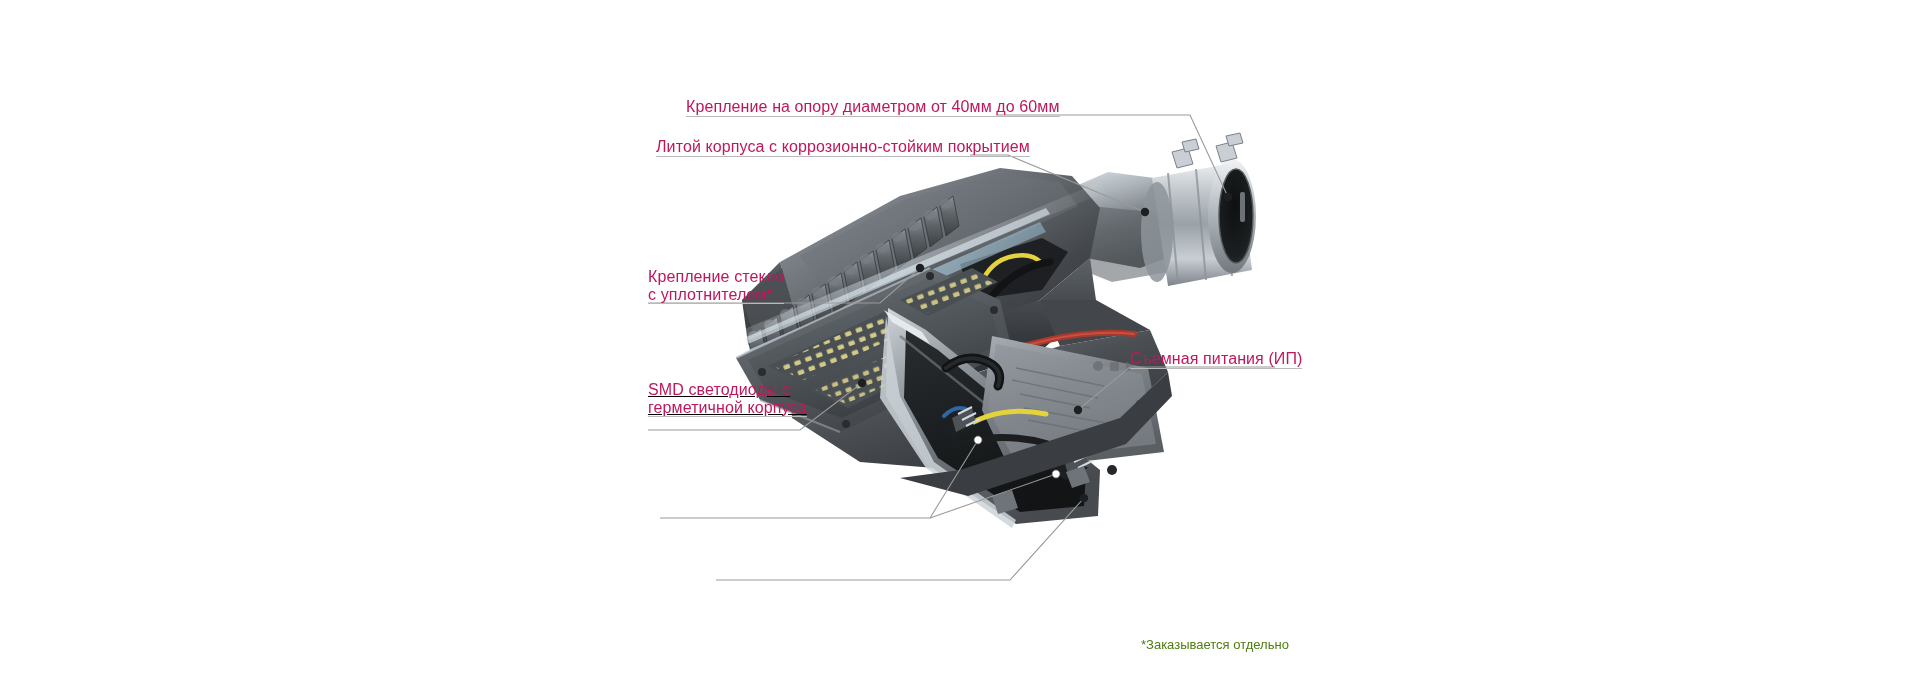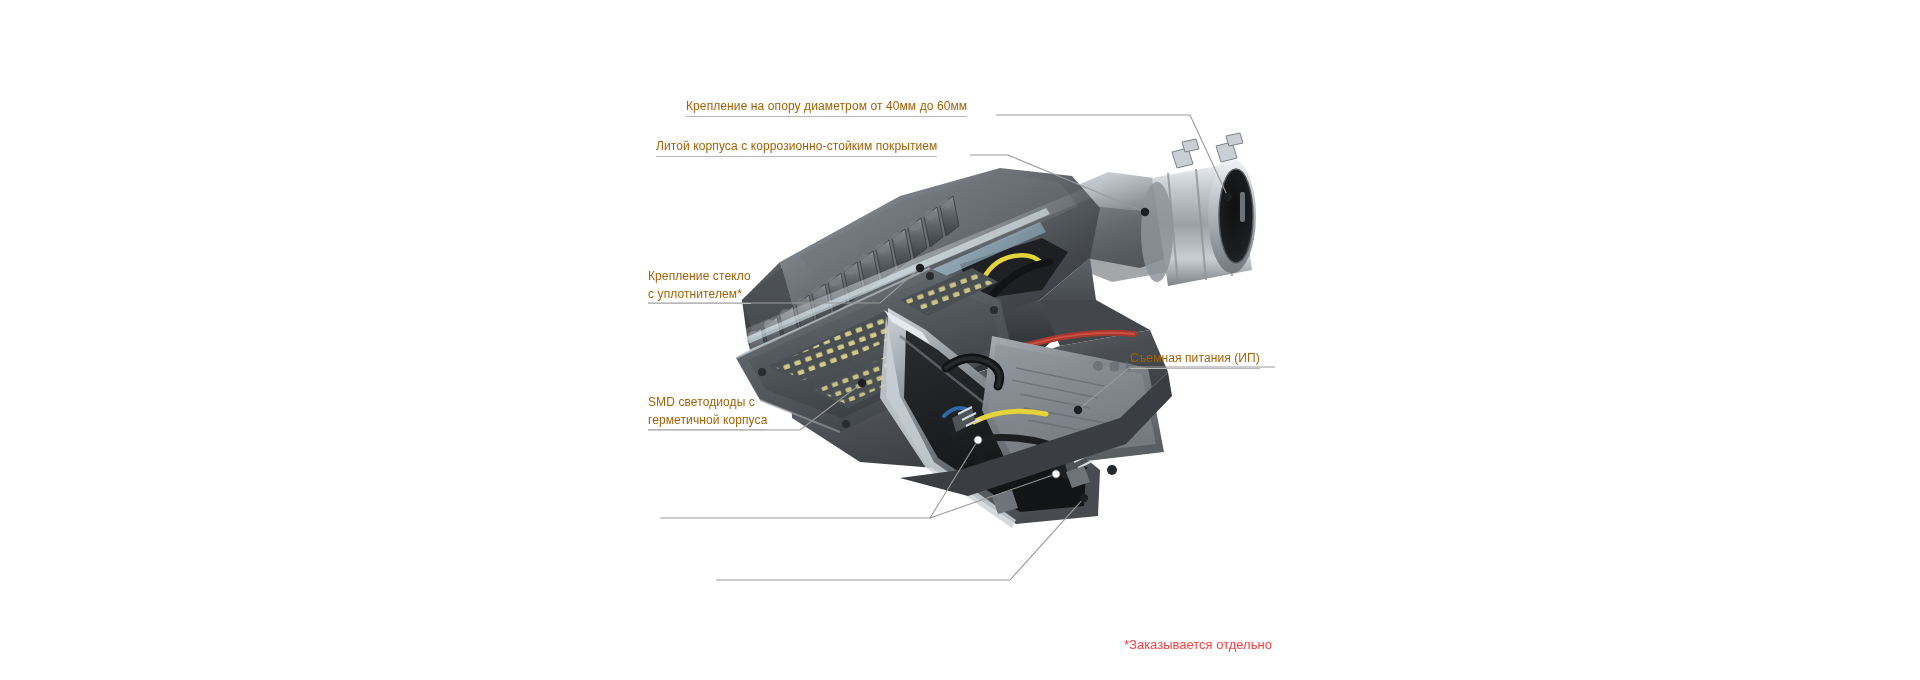--- a/index.html
+++ b/index.html
@@ -9,31 +9,32 @@
     font-family:"Liberation Sans","DejaVu Sans",sans-serif;
     overflow:hidden;position:relative;
   }
   #stage{position:absolute;inset:0;width:1920px;height:680px;}
   svg.layer{position:absolute;left:0;top:0;width:1920px;height:680px;display:block;}
 
   
   .callout{position:absolute;white-space:nowrap;}
   .callout .ln{
     display:block;
-    font-size:12px;
+    font-size:16px;
     line-height:17.5px;
-    color:#a16207;
+    color:#be185d;
     letter-spacing:0.1px;
   }
   .callout.underlined{border-bottom:1px solid #b9b9b9;}
   .footnote{
     position:absolute;
     font-size:13px;
-    color:#ef4444;
+    color:#4d7c0f;
     white-space:nowrap;
+    margin-left:17px;
   }
 </style>
 </head>
 <body>
 
 <div id="stage">
 
   <svg class="layer" viewBox="0 0 1920 680" preserveAspectRatio="none" aria-hidden="true">
     <defs>
       <linearGradient id="gHousTop" x1="0" y1="0" x2="1" y2="1">
@@ -346,21 +347,21 @@
 
   <div class="callout underlined" style="left:656px; top:138px;">
     <span class="ln">Литой корпуса с коррозионно-стойким покрытием</span>
   </div>
 
   <div class="callout underlined" style="left:648px; top:268px;">
     <span class="ln">Крепление стекло</span>
     <span class="ln">с уплотнителем*</span>
   </div>
 
-  <div class="callout underlined" style="left:648px; top:394px;">
+  <div class="callout underlined" style="left:648px; top:381px;text-decoration:underline;">
     <span class="ln">SMD светодиоды с</span>
     <span class="ln">герметичной корпуса</span>
   </div>
 
   <div class="callout underlined" style="left:1130px; top:350px;">
     <span class="ln">Съемная питания (ИП)</span>
   </div>
 
 
 

